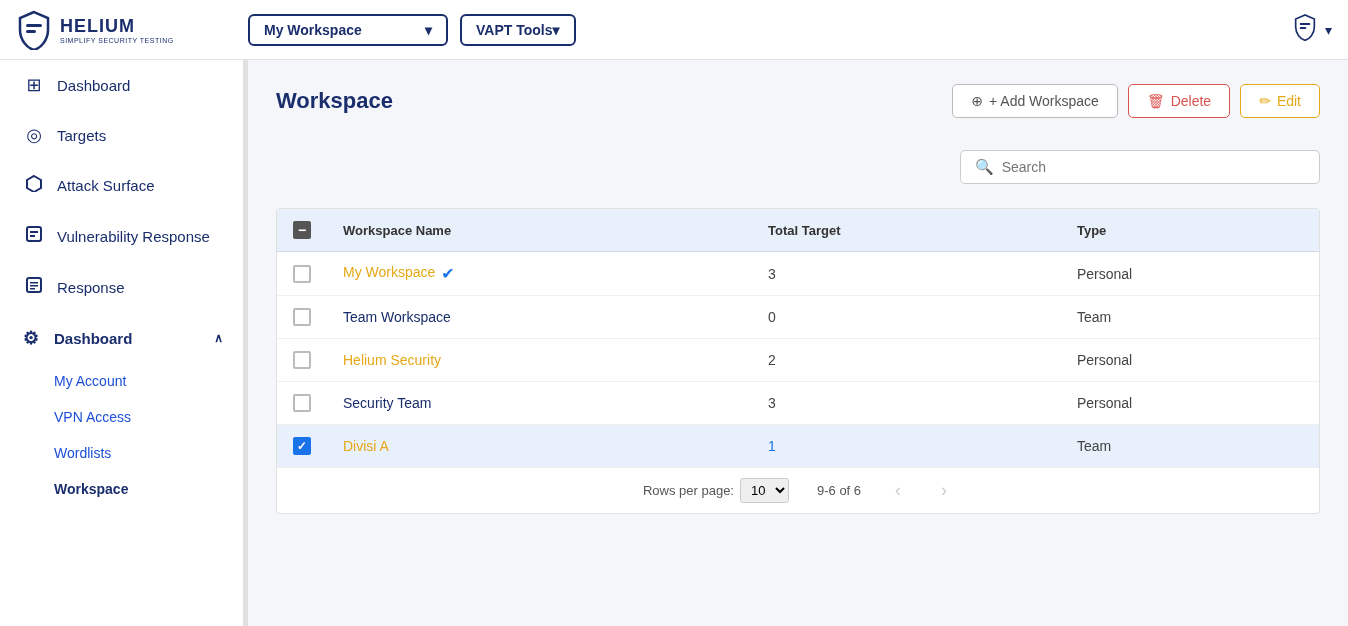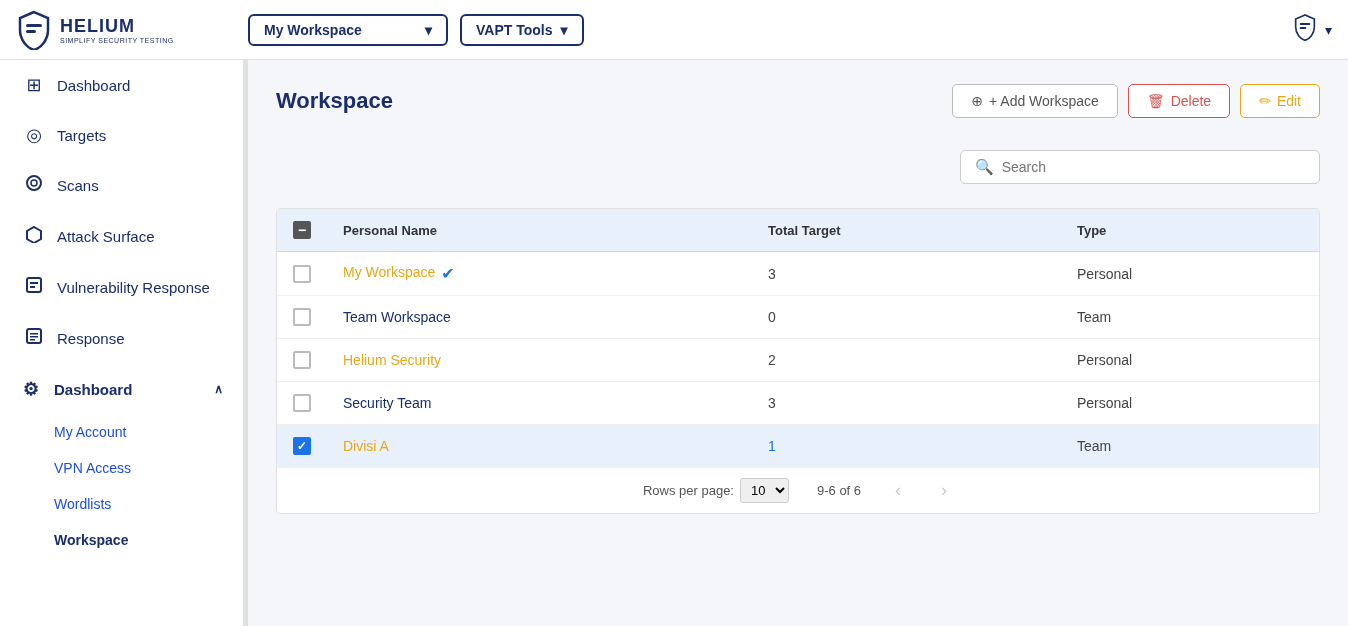--- a/index.html
+++ b/index.html
@@ -19,21 +19,21 @@
     .workspace-dropdown {
       display: flex; align-items: center; border: 2px solid #1a2e6c; border-radius: 6px;
       padding: 6px 14px; gap: 8px; cursor: pointer; background: #fff; min-width: 200px;
       justify-content: space-between;
     }
     .workspace-dropdown span { font-weight: 600; color: #1a2e6c; font-size: 14px; }
     .chevron-down { color: #1a2e6c; font-size: 12px; }
 
     .vapt-dropdown {
       display: flex; align-items: center; border: 2px solid #1a2e6c; border-radius: 6px;
-      padding: 6px 14px; gap: 8px; cursor: pointer; background: #fff;
+      padding: 6px 14px; gap: 0; cursor: pointer; background: #fff;
     }
     .vapt-dropdown span { font-weight: 600; color: #1a2e6c; font-size: 14px; }
 
     .top-nav-right { margin-left: auto; display: flex; align-items: center; gap: 8px; }
     .top-shield-icon { color: #1a2e6c; font-size: 22px; }
 
     
     .main-layout { display: flex; flex: 1; overflow: hidden; }
 
     
@@ -155,29 +155,20 @@
 <div class="main-layout">
 
   <div class="sidebar">
     <div class="sidebar-item">
       <span class="icon">⊞</span>
       <span>Dashboard</span>
     </div>
     <div class="sidebar-item">
       <span class="icon">◎</span>
       <span>Targets</span>
-    </div>
-    <div class="sidebar-item">
-      <span class="icon">
-        <svg width="18" height="18" viewBox="0 0 18 18">
-            <circle cx="9" cy="9" r="7" fill="none" stroke="#1a2e6c" stroke-width="2"></circle>
-            <circle cx="9" cy="9" r="3" fill="none" stroke="#1a2e6c" stroke-width="1.5"></circle>
-          </svg>
-      </span>
-      <span>Scans</span>
     </div>
     <div class="sidebar-item">
       <span class="icon">
         <svg width="18" height="18" viewBox="0 0 18 18">
             <polygon points="9,2 16,6 16,14 9,18 2,14 2,6" fill="none" stroke="#1a2e6c" stroke-width="2"></polygon>
           </svg>
       </span>
       <span>Attack Surface</span>
     </div>
     <div class="sidebar-item">
@@ -252,21 +243,21 @@
     <div class="table-wrapper">
       <table class="table">
         <thead>
           <tr>
             <th style="width:50px;">
               <div class="cb-header">
                 <span class="cb-header-minus">−</span>
               </div>
             </th>
             <th>
-              <span>Personal Name</span>
+              <span>Workspace Name</span>
             </th>
             <th>
               <span>Total Target</span>
             </th>
             <th>
               <span>Type</span>
             </th>
           </tr>
         </thead>
         <tbody id="table-body">

